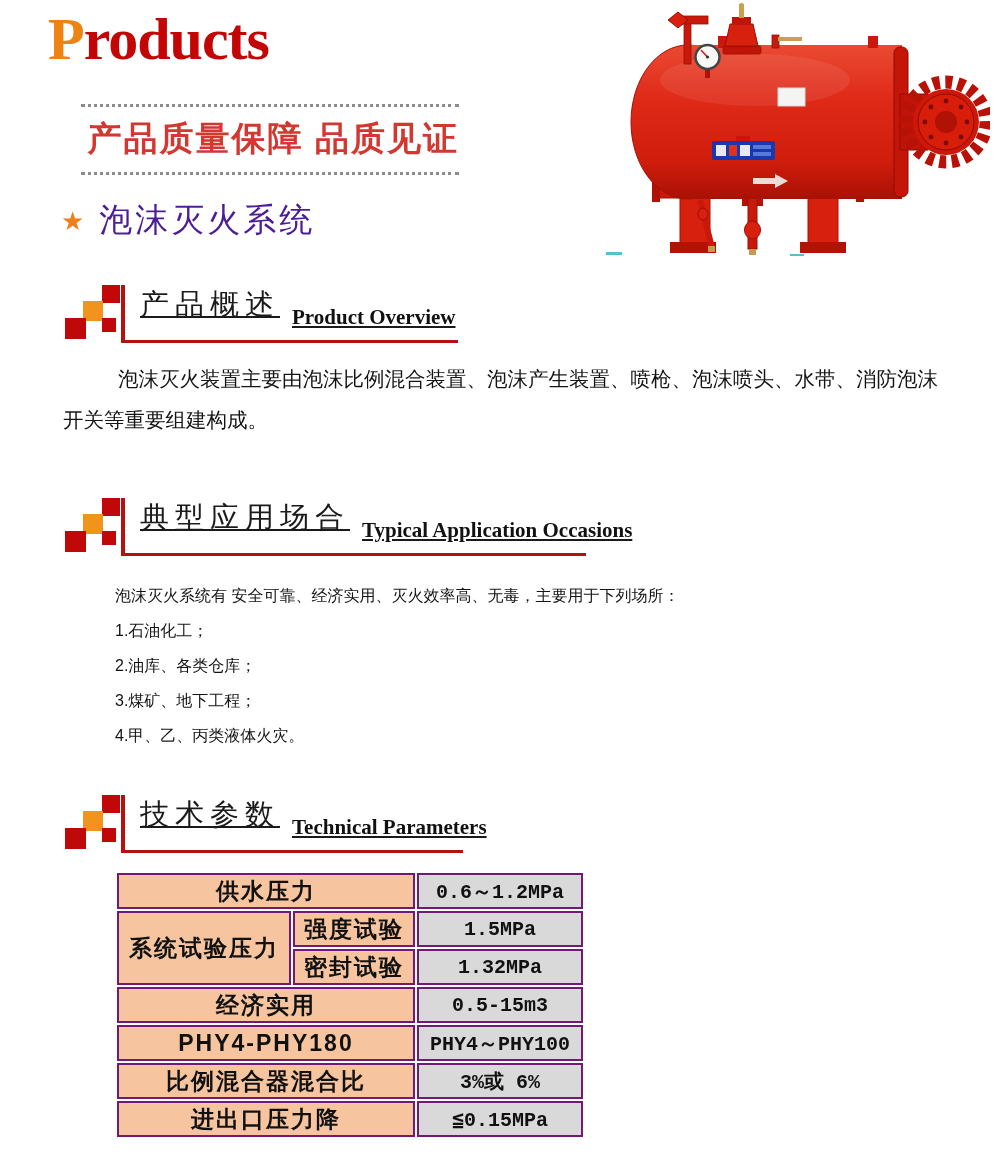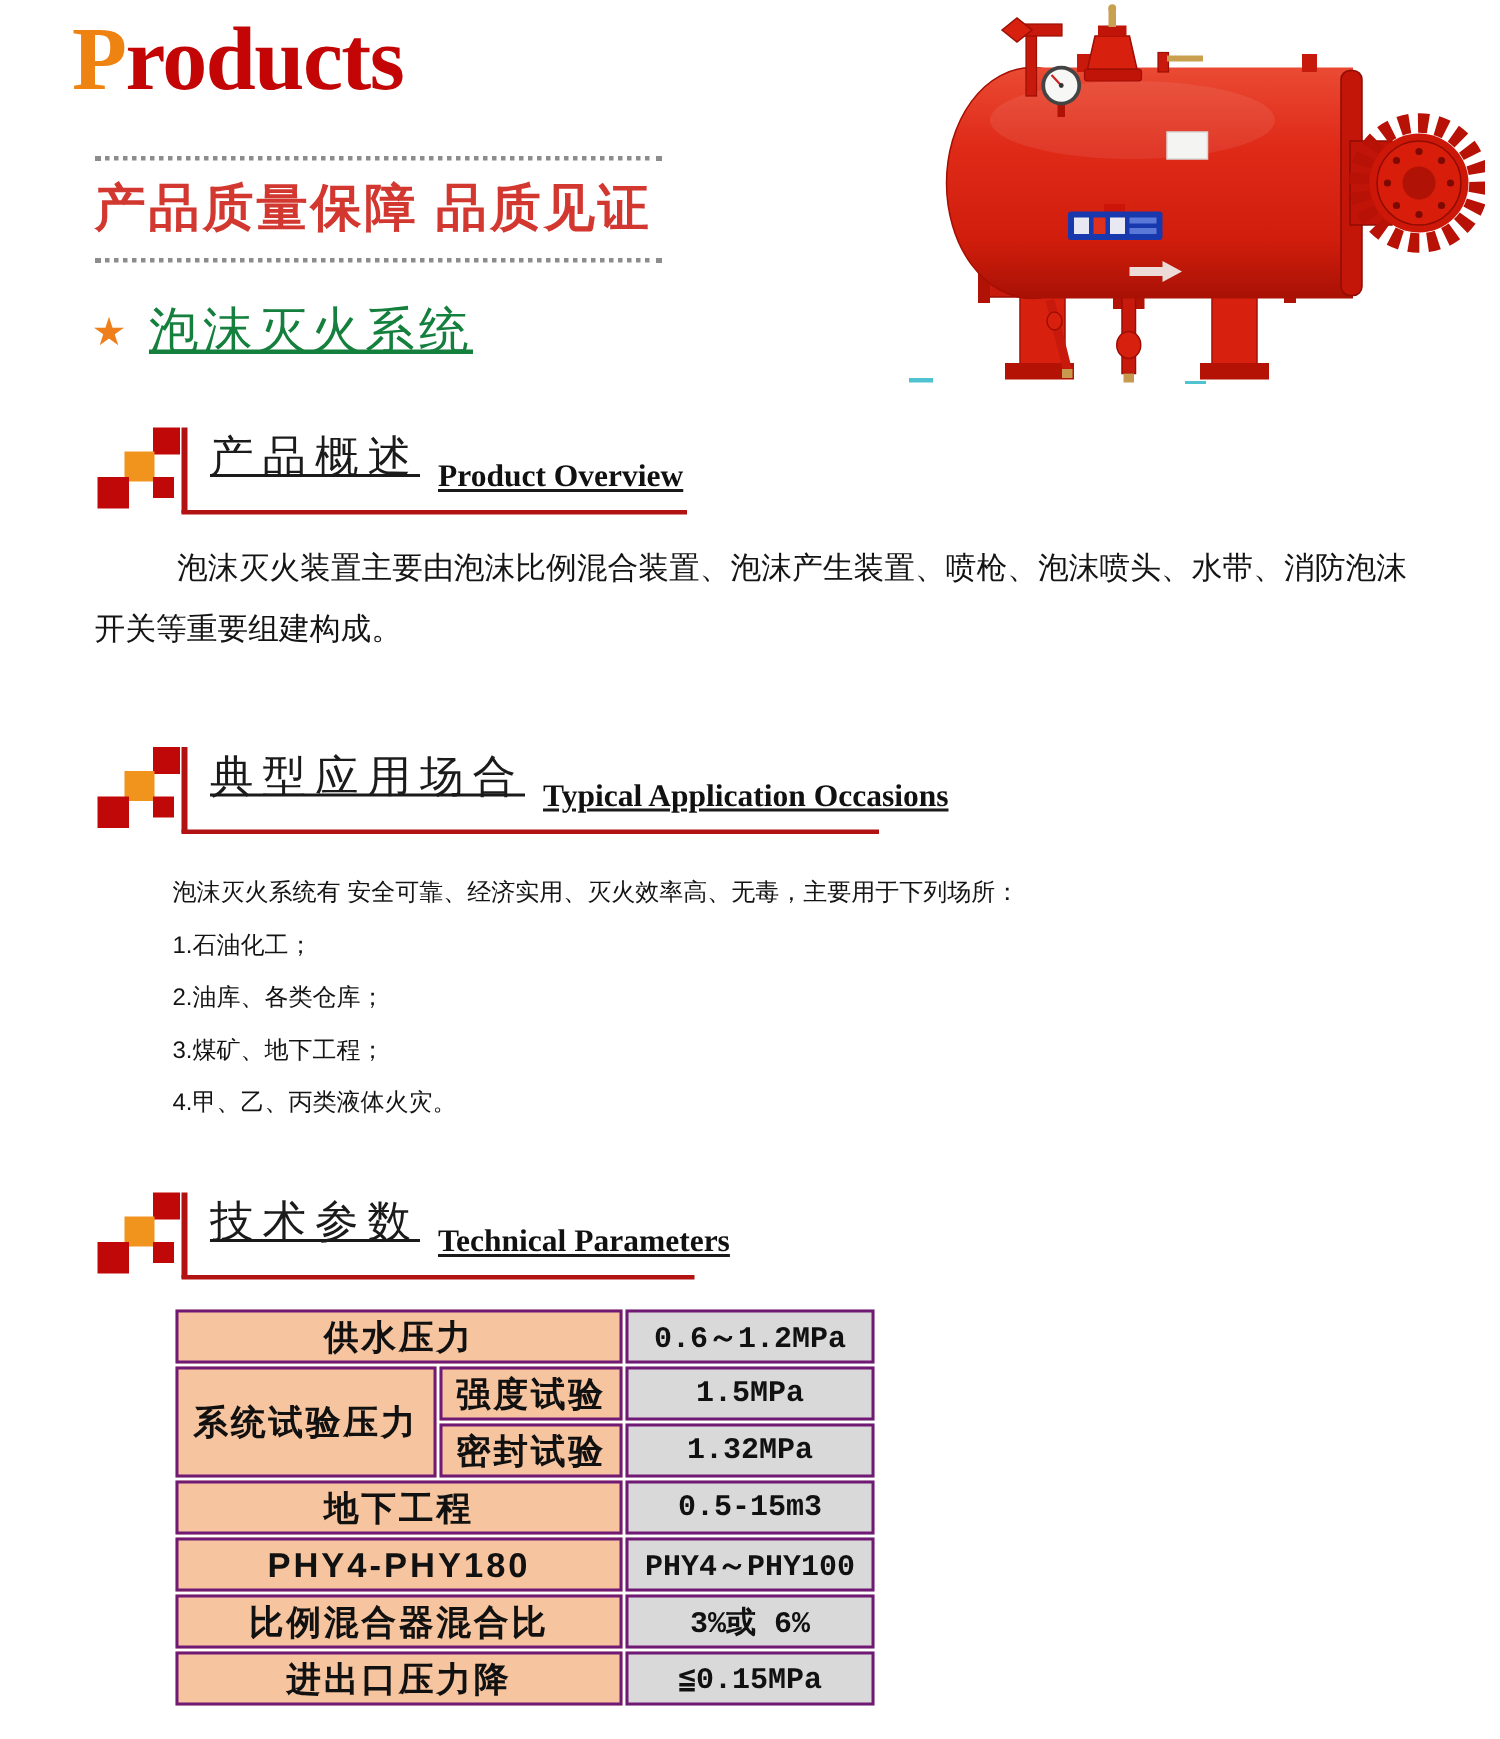--- a/index.html
+++ b/index.html
@@ -8,31 +8,31 @@
     font-family:"Liberation Sans",sans-serif;color:#1a1a1a;
   }
   
   .main-title{
     position:absolute;left:48px;top:6px;
     font-family:"Liberation Serif",serif;font-weight:bold;font-size:60px;line-height:1.1;
     letter-spacing:-1px;
   }
   .main-title .p-first{color:#EE8312;}
   .main-title .p-rest{color:#C30505;}
-  .banner{position:absolute;left:63px;top:104px;width:378px;}
+  .banner{position:absolute;left:81px;top:104px;width:378px;text-align:right;}
   .dotted-line{height:0;border-top:3px dotted #8c8c8c;}
   .banner-text{
     padding:9px 0 10px 0;font-size:34px;font-weight:bold;color:#D23730;
     letter-spacing:2px;white-space:nowrap;
   }
   .product-heading-row{
     position:absolute;left:61px;top:198px;display:flex;align-items:center;gap:15px;
   }
   .star{font-size:26px;color:#EF7F1B;line-height:1;}
-  .product-heading{font-size:33px;letter-spacing:3px;color:#15803d;text-decoration:underline;}
+  .product-heading{font-size:33px;letter-spacing:3px;color:#4c1d95;}
   
   .hero{position:absolute;left:600px;top:2px;width:390px;height:256px;}
   
   .section-header{position:absolute;left:63px;height:60px;}
   .checker{position:absolute;left:0;top:0;width:58px;height:55px;}
   .checker .sq{position:absolute;}
   .sq-red1{left:39px;top:0;width:18px;height:18px;background:#C00808;}
   .sq-orange{left:20px;top:16px;width:20px;height:20px;background:#F0941E;}
   .sq-red2{left:2px;top:33px;width:21px;height:21px;background:#C00808;}
   .sq-red3{left:39px;top:33px;width:14px;height:14px;background:#C00808;}
@@ -266,21 +266,21 @@
     <tr>
       <td class="lbl" rowspan="2">系统试验压力</td>
       <td class="lbl">强度试验</td>
       <td class="val">1.5MPa</td>
     </tr>
     <tr>
       <td class="lbl">密封试验</td>
       <td class="val">1.32MPa</td>
     </tr>
     <tr>
-      <td class="lbl" colspan="2">地下工程</td>
+      <td class="lbl" colspan="2">经济实用</td>
       <td class="val">0.5-15m3</td>
     </tr>
     <tr>
       <td class="lbl" colspan="2">PHY4-PHY180</td>
       <td class="val">PHY4～PHY100</td>
     </tr>
     <tr>
       <td class="lbl" colspan="2">比例混合器混合比</td>
       <td class="val">3%或 6%</td>
     </tr>

